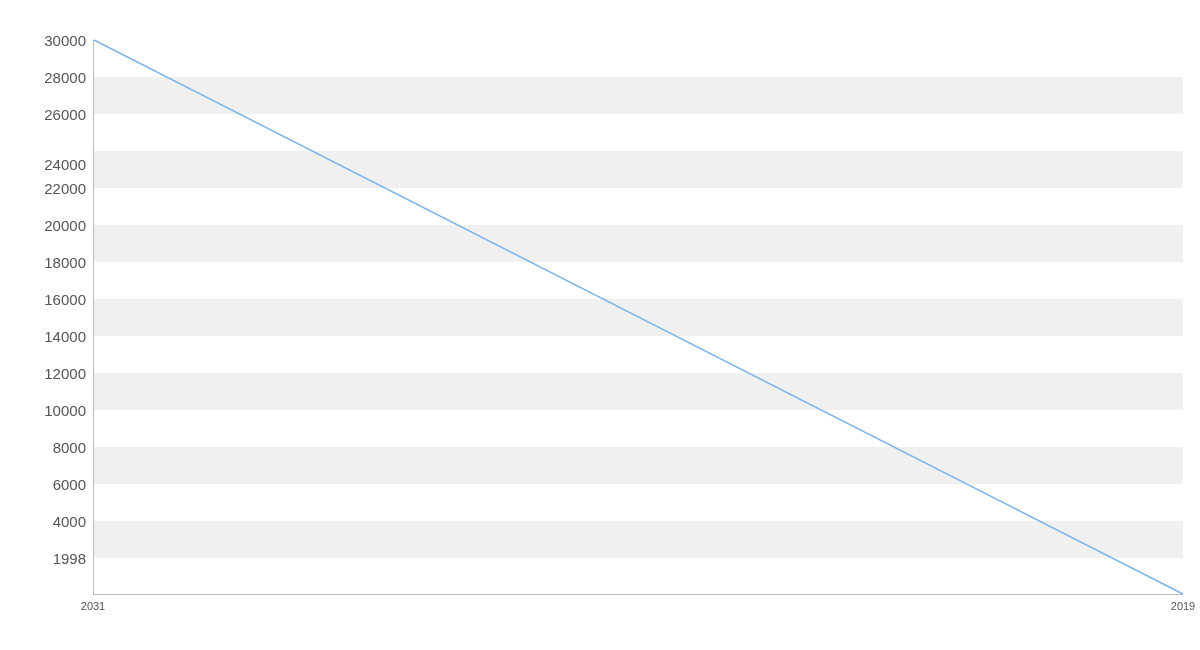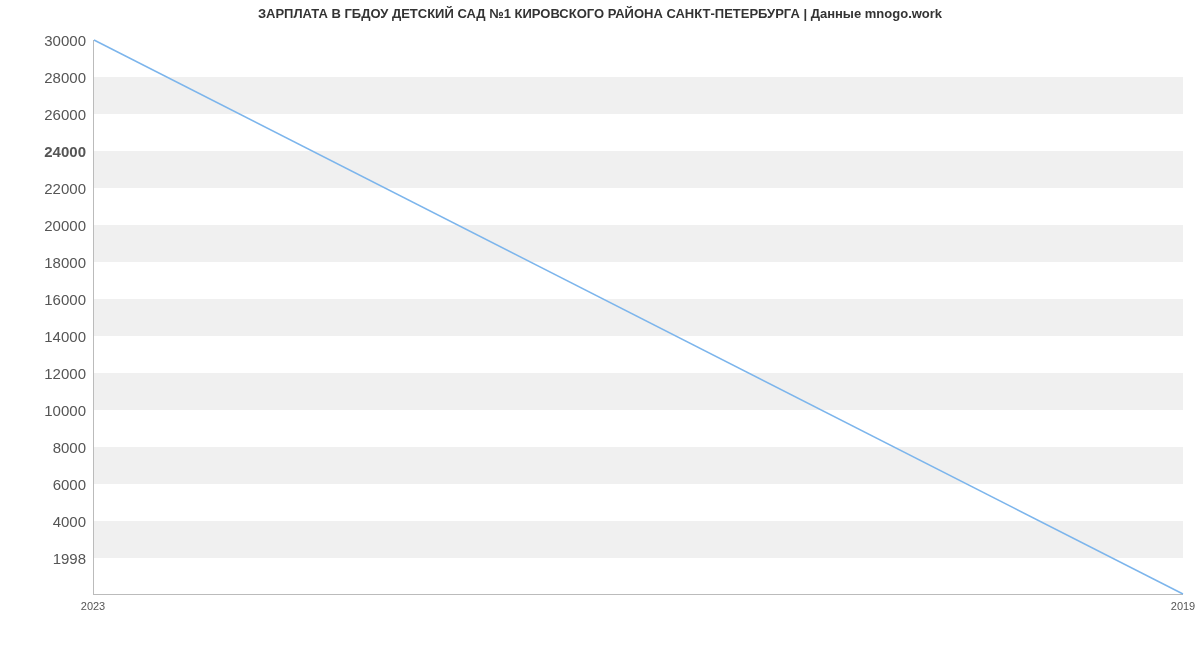--- a/index.html
+++ b/index.html
@@ -69,21 +69,20 @@
   .series-line {
     fill: none;
     stroke: #7cb5ec;
     stroke-width: 1.5;
   }
 </style>
 </head>
 <body>
 
 <div class="chart-wrap">
-  <div class="title">ЗАРПЛАТА В ГБДОУ ДЕТСКИЙ САД №1 КИРОВСКОГО РАЙОНА САНКТ-ПЕТЕРБУРГА | Данные mnogo.work</div>
 
   <div class="plot">
       <div class="band" style="top: 37px; height: 37px;"></div>
       <div class="band" style="top: 111px; height: 37px;"></div>
       <div class="band" style="top: 185px; height: 37px;"></div>
       <div class="band" style="top: 259px; height: 37px;"></div>
       <div class="band" style="top: 333px; height: 37px;"></div>
       <div class="band" style="top: 407px; height: 37px;"></div>
       <div class="band" style="top: 481px; height: 37px;"></div>
     <svg class="line-svg" viewBox="0 0 1090 555" preserveAspectRatio="none">
@@ -94,19 +93,19 @@
     <div class="y-tick-label" style="top: 521px;">4000</div>
     <div class="y-tick-label" style="top: 484px; text-align: right;">6000</div>
     <div class="y-tick-label" style="top: 447px;">8000</div>
     <div class="y-tick-label" style="top: 410px;">10000</div>
     <div class="y-tick-label" style="top: 373px;">12000</div>
     <div class="y-tick-label" style="top: 336px;">14000</div>
     <div class="y-tick-label" style="top: 299px;">16000</div>
     <div class="y-tick-label" style="top: 262px;">18000</div>
     <div class="y-tick-label" style="top: 225px;">20000</div>
     <div class="y-tick-label" style="top: 188px; text-align: right;">22000</div>
-    <div class="y-tick-label" style="top: 151px; font-weight: bold;">24000</div>
+    <div class="y-tick-label" style="top: 164px;">24000</div>
     <div class="y-tick-label" style="top: 114px;">26000</div>
     <div class="y-tick-label" style="top: 77px;">28000</div>
     <div class="y-tick-label" style="top: 40px;">30000</div>
-    <div class="x-tick-label" style="left: 93px;">2023</div>
+    <div class="x-tick-label" style="left: 93px;">2031</div>
     <div class="x-tick-label" style="left: 1183px;">2019</div>
   </div>
 
 </body></html>

